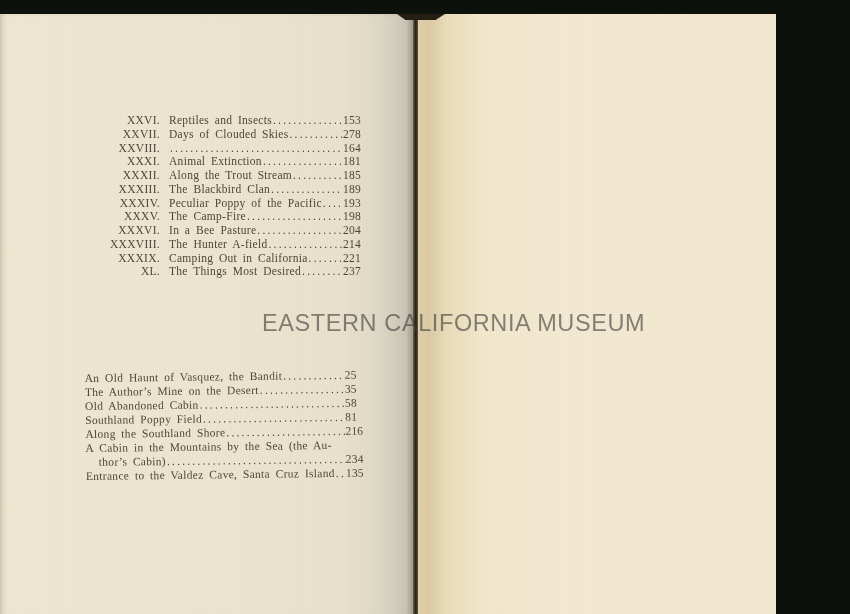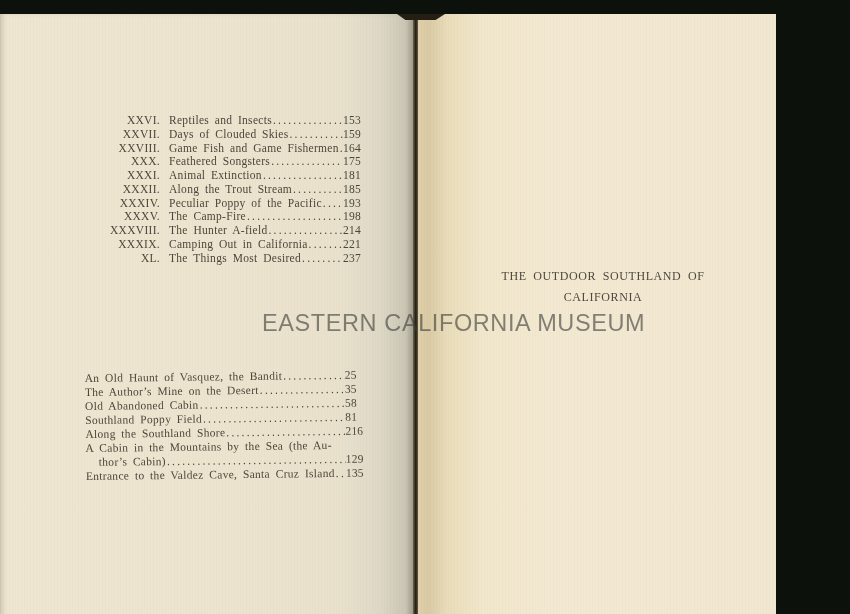--- a/index.html
+++ b/index.html
@@ -130,59 +130,64 @@
     <div class="row">
         <span class="num">XXVI.</span>
         <span class="title">Reptiles and Insects</span>
         <span class="dots"></span>
         <span class="pg">153</span>
       </div>
     <div class="row">
         <span class="num">XXVII.</span>
         <span class="title">Days of Clouded Skies</span>
         <span class="dots"></span>
-        <span class="pg">159</span>
+        <span class="pg">278</span>
       </div>
     <div class="row">
         <span class="num">XXVIII.</span>
-        <span class="title">Game Fish and Game Fishermen</span>
         <span class="dots"></span>
         <span class="pg">164</span>
-      </div>
-    <div class="row">
-        <span class="num">XXX.</span>
-        <span class="title">Feathered Songsters</span>
-        <span class="dots"></span>
-        <span class="pg">175</span>
       </div>
     <div class="row">
         <span class="num">XXXI.</span>
         <span class="title">Animal Extinction</span>
         <span class="dots"></span>
         <span class="pg">181</span>
       </div>
     <div class="row">
         <span class="num">XXXII.</span>
         <span class="title">Along the Trout Stream</span>
         <span class="dots"></span>
         <span class="pg">185</span>
       </div>
     <div class="row">
+        <span class="num">XXXIII.</span>
+        <span class="title">The Blackbird Clan</span>
+        <span class="dots"></span>
+        <span class="pg">189</span>
+      </div>
+    <div class="row">
         <span class="num">XXXIV.</span>
         <span class="title">Peculiar Poppy of the Pacific</span>
         <span class="dots"></span>
         <span class="pg">193</span>
       </div>
     <div class="row">
         <span class="num">XXXV.</span>
         <span class="title">The Camp-Fire</span>
         <span class="dots"></span>
         <span class="pg">198</span>
       </div>
     <div class="row">
+        <span class="num">XXXVI.</span>
+        <span class="title">In a Bee Pasture</span>
+        <span class="dots"></span>
+        <span class="pg">204</span>
+      </div>
+    <div class="row">
         <span class="num">XXXVIII.</span>
         <span class="title">The Hunter A-field</span>
         <span class="dots"></span>
         <span class="pg">214</span>
       </div>
     <div class="row">
         <span class="num">XXXIX.</span>
         <span class="title">Camping Out in California</span>
         <span class="dots"></span>
         <span class="pg">221</span>
@@ -225,34 +230,30 @@
         <span class="dots"></span>
         <span class="pg">216</span>
       </div>
     <div class="row no-leader">
         <span class="title">A Cabin in the Mountains by the Sea (the Au-</span>
         <span class="dots"></span>
       </div>
     <div class="row indent">
         <span class="title">thor’s Cabin)</span>
         <span class="dots"></span>
-        <span class="pg">129</span>
+        <span class="pg">234</span>
       </div>
     <div class="row">
         <span class="title">Entrance to the Valdez Cave, Santa Cruz Island</span>
         <span class="dots"></span>
         <span class="pg">135</span>
       </div>
   </div>
 
   <div class="gutter"></div>
   <div class="spine-top"></div>
 
   <div class="page-right"></div>
 
-  <div class="half-title">
-    <div>THE OUTDOOR SOUTHLAND OF</div>
-    <div>CALIFORNIA</div>
-  </div>
 
   <div class="watermark">EASTERN CALIFORNIA MUSEUM</div>
 
 </div>
 
 </body></html>

